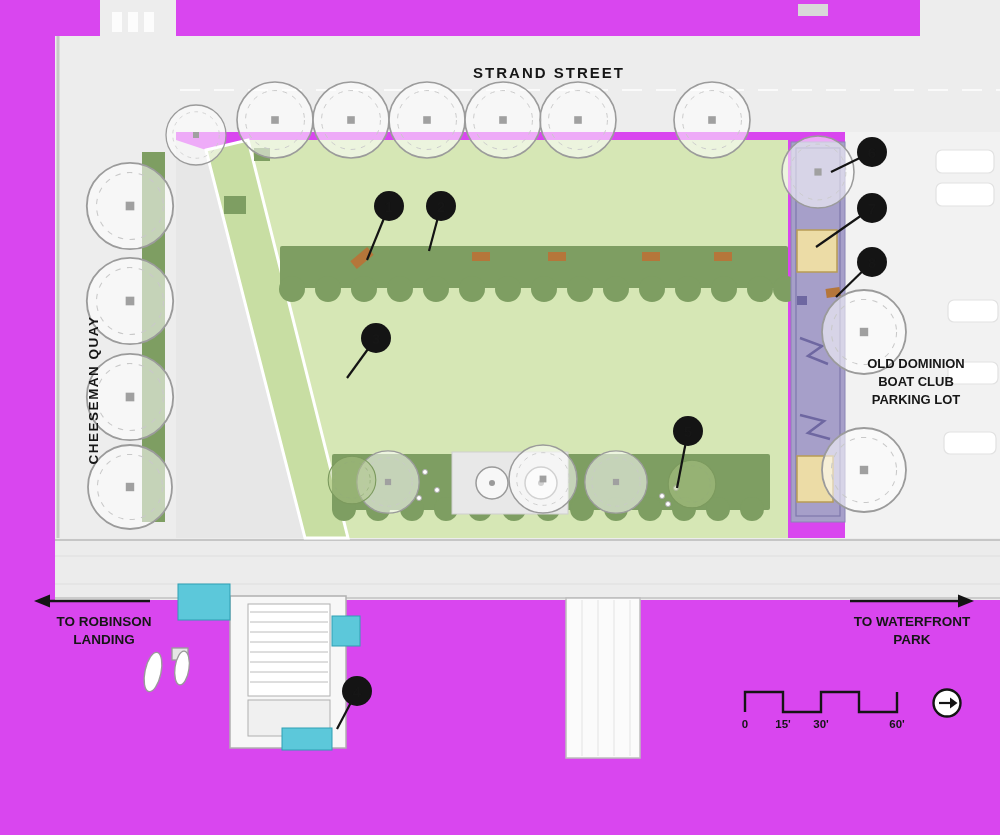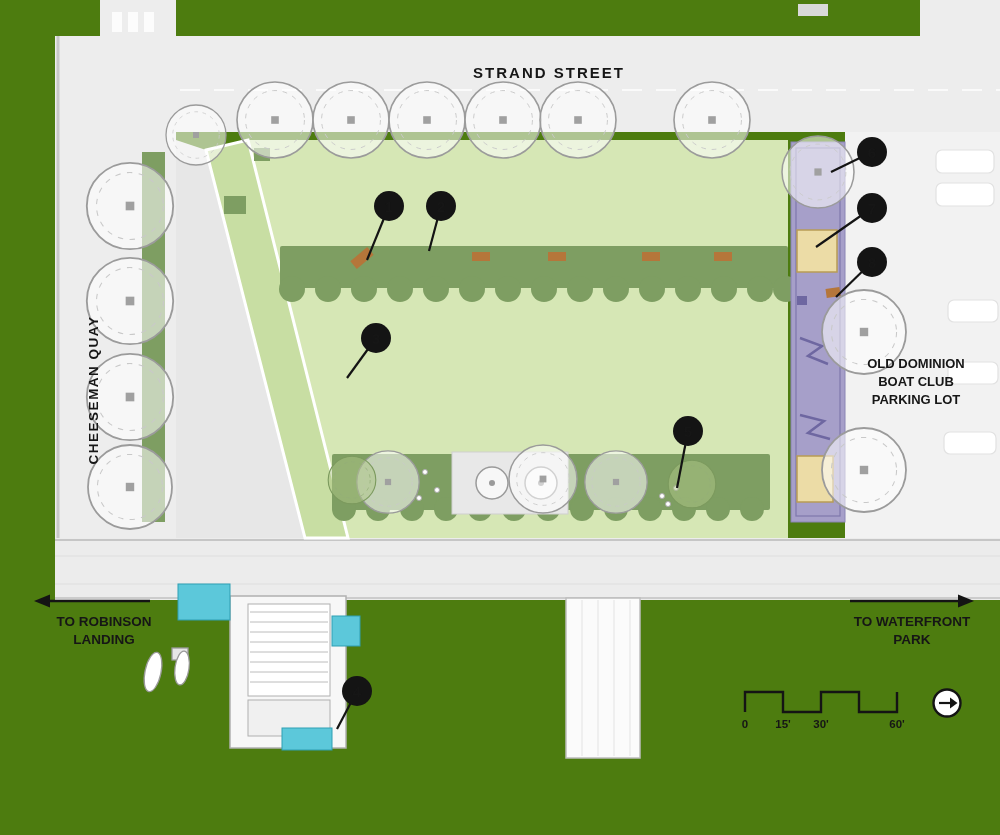--- a/index.html
+++ b/index.html
@@ -1,16 +1,16 @@
 <!DOCTYPE html>
 <html><head>
 <meta charset="utf-8">
 <style>
   html,body{margin:0;padding:0;background:#ffffff;}
-  .canvas{position:relative;width:1000px;height:835px;background:#4d7c0f;overflow:hidden;}
+  .canvas{position:relative;width:1000px;height:835px;background:#d946ef;overflow:hidden;}
   svg text{font-family:"Liberation Sans","DejaVu Sans",sans-serif;font-weight:700;fill:#161616;}
 </style>
 </head>
 <body>
 
 <div class="canvas">
 <svg width="1000" height="835" viewBox="0 0 1000 835" xmlns="http://www.w3.org/2000/svg">
 
   <defs>
     <g id="tree-sym">

